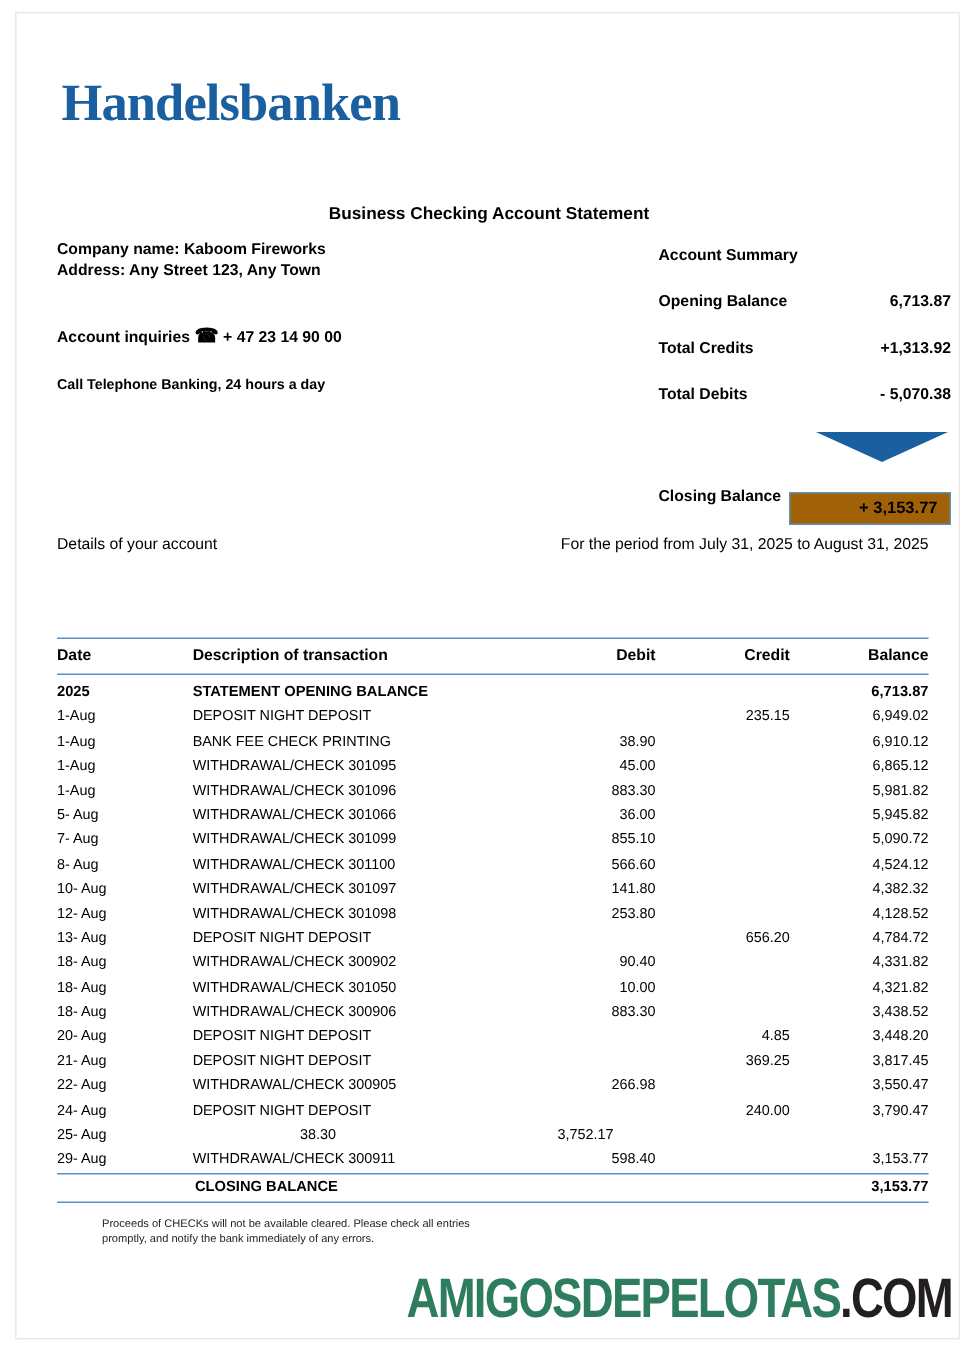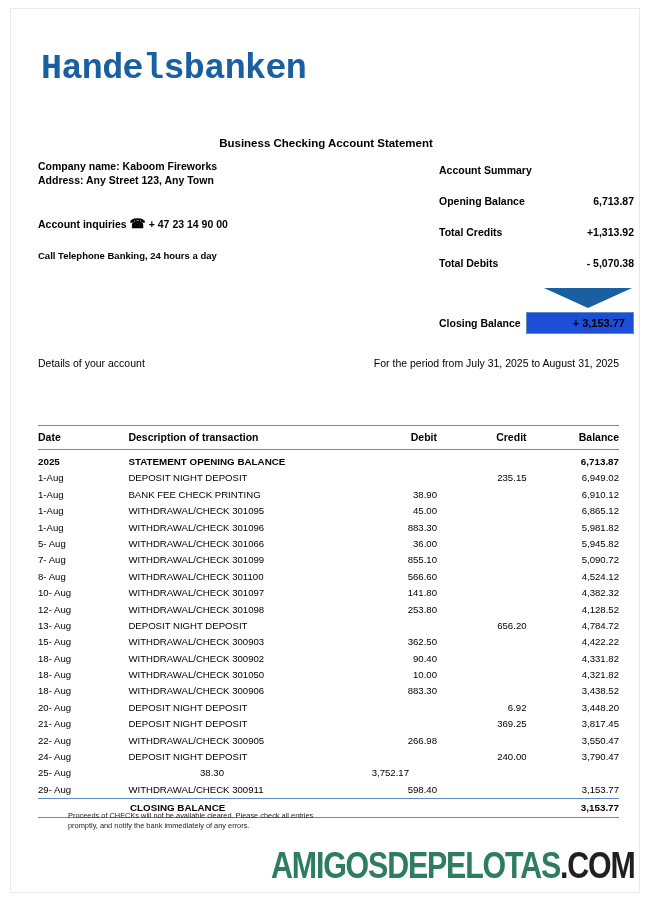--- a/index.html
+++ b/index.html
@@ -35,21 +35,21 @@
 
   
   .logo {
     position: absolute;
     left: 8px;
     top: 40px;
     font-size: 35px;
     font-weight: bold;
     letter-spacing: -0.6px;
     color: #1a5fa0;
-    font-family: Liberation Mono, monospace;
+    font-family: Liberation Serif, serif;
   }
 
   
   .doc-title {
     position: absolute;
     top: 128px;
     left: 0;
     width: 586px;
     text-align: center;
     font-size: 11.5px;
@@ -108,21 +108,22 @@
     justify-content: space-between;
   }
   .closing-box {
     border: 1px solid #5b8fc2;
     padding: 4px 8px 4px 0;
     width: 108px;
     text-align: right;
     box-sizing: border-box;
     font-size: 11px;
     font-weight: bold;
-    background: #1d4ed8;
+    background: #a16207;
+    margin-top: 16px;
   }
 
   
   .details-line {
     position: absolute;
     top: 348px;
     left: 5px;
     width: 581px;
     font-size: 10.5px;
   }
@@ -348,27 +349,20 @@
             <div class="c-bal">4,128.52</div>
           </div>
           <div class="trow">
             <div class="c-date">13- Aug</div>
             <div class="c-desc">DEPOSIT NIGHT DEPOSIT</div>
             <div class="c-debit"></div>
             <div class="c-credit">656.20</div>
             <div class="c-bal">4,784.72</div>
           </div>
           <div class="trow">
-            <div class="c-date">15- Aug</div>
-            <div class="c-desc">WITHDRAWAL/CHECK 300903</div>
-            <div class="c-debit">362.50</div>
-            <div class="c-credit"></div>
-            <div class="c-bal">4,422.22</div>
-          </div>
-          <div class="trow">
             <div class="c-date">18- Aug</div>
             <div class="c-desc">WITHDRAWAL/CHECK 300902</div>
             <div class="c-debit">90.40</div>
             <div class="c-credit"></div>
             <div class="c-bal">4,331.82</div>
           </div>
           <div class="trow">
             <div class="c-date">18- Aug</div>
             <div class="c-desc">WITHDRAWAL/CHECK 301050</div>
             <div class="c-debit">10.00</div>
@@ -379,21 +373,21 @@
             <div class="c-date">18- Aug</div>
             <div class="c-desc">WITHDRAWAL/CHECK 300906</div>
             <div class="c-debit">883.30</div>
             <div class="c-credit"></div>
             <div class="c-bal">3,438.52</div>
           </div>
           <div class="trow">
             <div class="c-date">20- Aug</div>
             <div class="c-desc">DEPOSIT NIGHT DEPOSIT</div>
             <div class="c-debit"></div>
-            <div class="c-credit">6.92</div>
+            <div class="c-credit">4.85</div>
             <div class="c-bal">3,448.20</div>
           </div>
           <div class="trow">
             <div class="c-date">21- Aug</div>
             <div class="c-desc">DEPOSIT NIGHT DEPOSIT</div>
             <div class="c-debit"></div>
             <div class="c-credit">369.25</div>
             <div class="c-bal">3,817.45</div>
           </div>
           <div class="trow">

